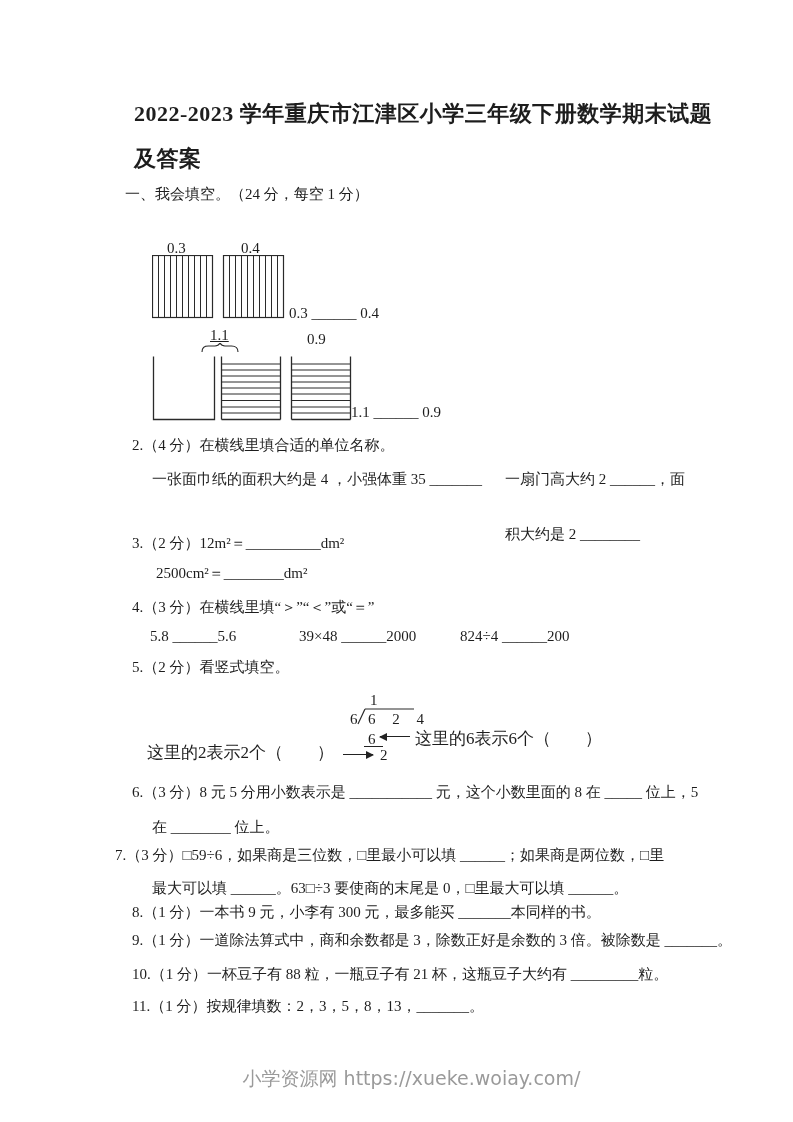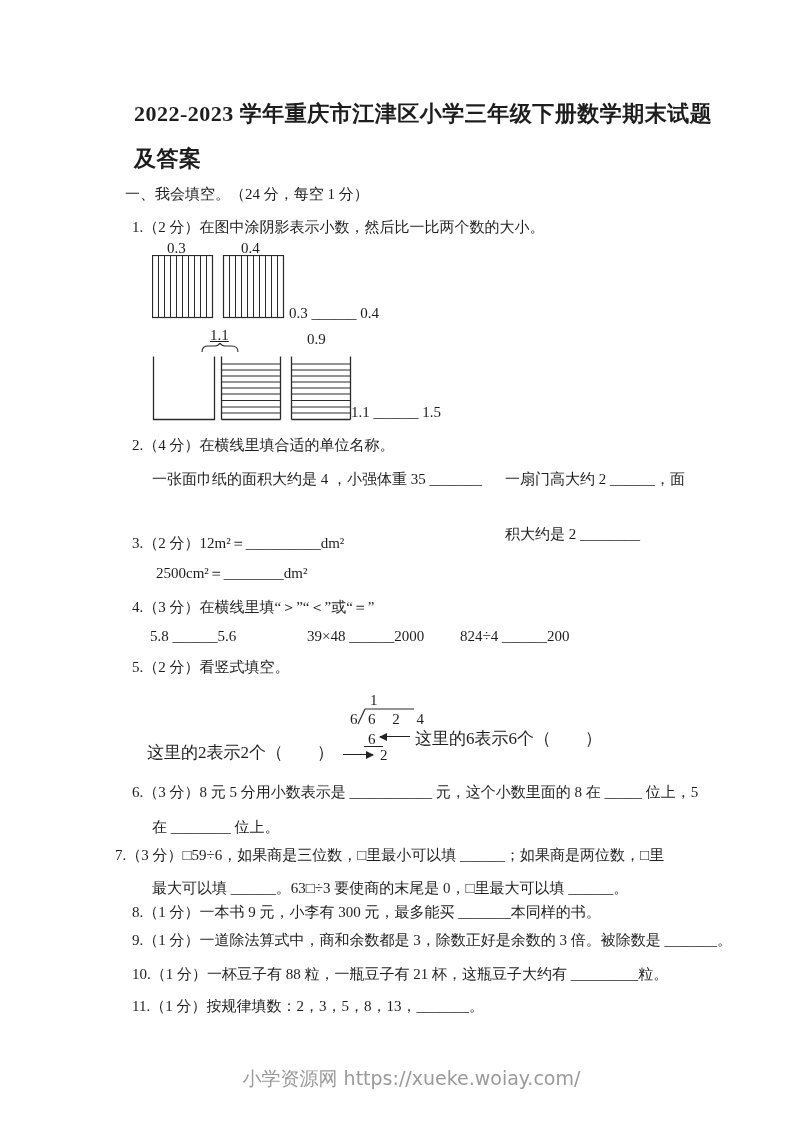--- a/index.html
+++ b/index.html
@@ -36,21 +36,20 @@
 </head>
 <body>
 
 <div class="page">
 
   <div class="abs title" style="top:99px;left:119px;">2022-2023 学年重庆市江津区小学三年级下册数学期末试题</div>
   <div class="abs title" style="top:144px;left:119px;">及答案</div>
 
   <div class="abs body-text" style="top:185px;left:110px;">一、我会填空。（24 分，每空 1 分）</div>
 
-  <div class="abs body-text" style="top:218px;left:117px;">1.（2 分）在图中涂阴影表示小数，然后比一比两个数的大小。</div>
 
   <div class="abs body-text" style="top:240px;left:152px;">0.3</div>
   <div class="abs body-text" style="top:240px;left:226px;text-align:center;">0.4</div>
   <svg class="abs" style="top:255px;left:137px;" width="133" height="64">
     <rect x="0.5" y="0.5" width="60" height="62" stroke-width="1.2"></rect>
     <line x1="6.5" y1="0.5" x2="6.5" y2="62.5"></line>
       <line x1="12.5" y1="0.5" x2="12.5" y2="62.5"></line>
     <line x1="18.5" y1="0.5" x2="18.5" y2="62.5"></line>
       <line x1="24.5" y1="0.5" x2="24.5" y2="62.5"></line>
     <line x1="30.5" y1="0.5" x2="30.5" y2="62.5"></line>
@@ -94,33 +93,33 @@
       <line x1="139.5" y1="27" x2="198.5" y2="27"></line>
     <line x1="139.5" y1="33" x2="198.5" y2="33"></line>
       <line x1="139.5" y1="39" x2="198.5" y2="39"></line>
     <line x1="139.5" y1="45" x2="198.5" y2="45"></line>
       <line x1="139.5" y1="51" x2="198.5" y2="51"></line>
     <line x1="139.5" y1="57.5" x2="198.5" y2="57.5"></line>
       <line x1="139.5" y1="64" x2="198.5" y2="64"></line>
     <line x1="139.5" y1="70" x2="198.5" y2="70"></line>
       <line x1="139.5" y1="76.5" x2="198.5" y2="76.5" stroke-width="1.3"></line>
   </svg>
-  <div class="abs body-text" style="top:404px;left:336px;">1.1 ______ 1.5</div>
+  <div class="abs body-text" style="top:404px;left:336px;">1.1 ______ 0.9</div>
 
   <div class="abs body-text" style="top:436px;left:117px;">2.（4 分）在横线里填合适的单位名称。</div>
   <div class="abs body-text" style="top:470px;left:137px;">一张面巾纸的面积大约是 4 ，小强体重 35 _______</div>
   <div class="abs body-text" style="top:470px;left:490px;">一扇门高大约 2 ______，面</div>
   <div class="abs body-text" style="top:525px;left:490px;">积大约是 2 ________</div>
 
   <div class="abs body-text" style="top:534px;left:117px;">3.（2 分）12m²＝__________dm²</div>
   <div class="abs body-text" style="top:564px;left:141px;">2500cm²＝________dm²</div>
 
   <div class="abs body-text" style="top:598px;left:117px;">4.（3 分）在横线里填“＞”“＜”或“＝”</div>
   <div class="abs body-text" style="top:628px;left:135px;">5.8 ______5.6</div>
-  <div class="abs body-text" style="top:628px;left:292px;text-align:right;">39×48 ______2000</div>
+  <div class="abs body-text" style="top:628px;left:284px;text-align:right;">39×48 ______2000</div>
   <div class="abs body-text" style="top:628px;left:445px;">824÷4 ______200</div>
 
   <div class="abs body-text" style="top:658px;left:117px;">5.（2 分）看竖式填空。</div>
 
   <div class="division" style="top:688px;left:119px;">
     <span class="abs body-text" style="top:4px;left:236px;">1</span>
     <span class="abs body-text" style="top:23px;left:216px;">6</span>
     <svg class="abs" style="top:20px;left:223px;" width="60" height="18">
       <line x1="1" y1="16" x2="8" y2="1" stroke-width="1.2"></line>
       <line x1="8" y1="1" x2="57" y2="1" stroke-width="1.2"></line>

